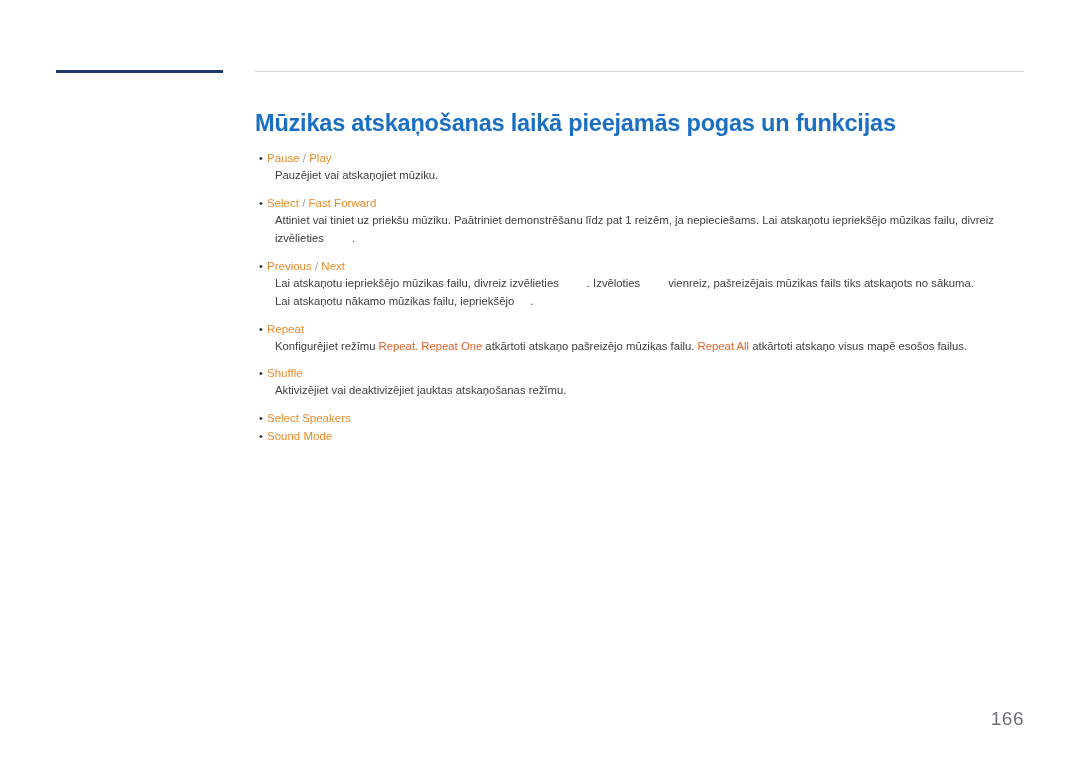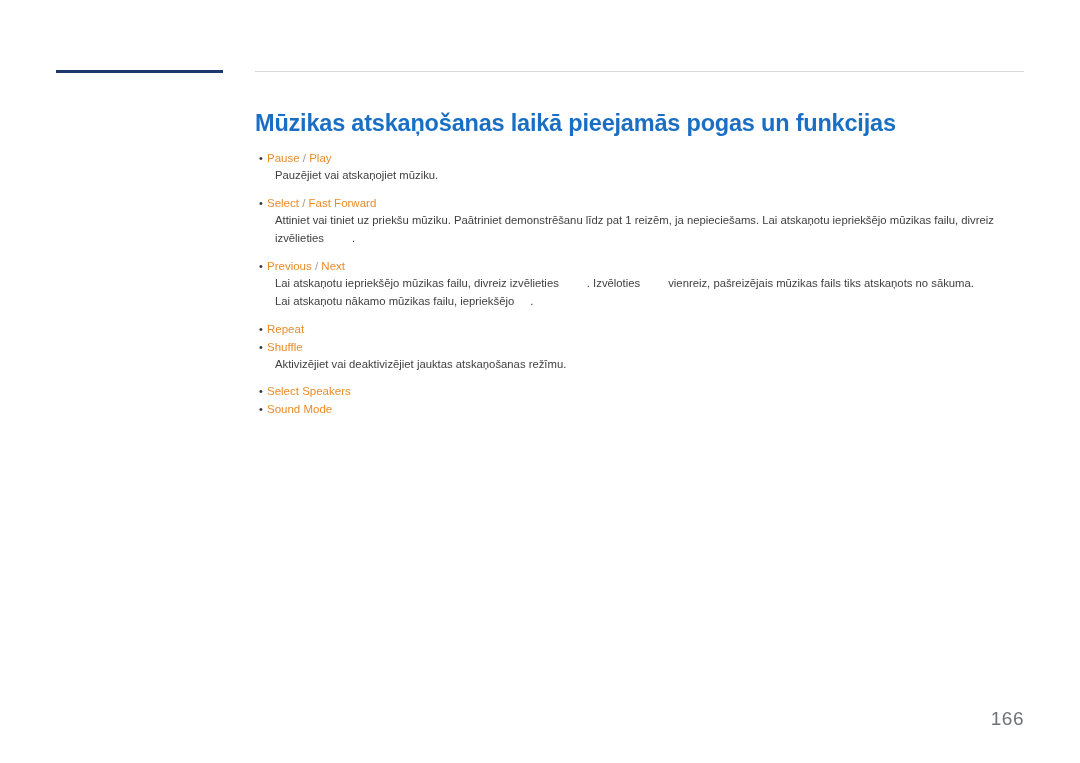--- a/index.html
+++ b/index.html
@@ -146,20 +146,21 @@
           <span class="bullet-label"><span>Previous</span><span class="sep"> / </span><span>Next</span></span>
         </div>
         <div class="body-text gap-group"><span>Lai atskaņotu iepriekšējo mūzikas failu, divreiz izvēlieties</span><span class="gap"></span><span>. Izvēloties</span><span class="gap"></span><span>vienreiz, pašreizējais mūzikas fails tiks atskaņots no sākuma.</span></div>
         <div class="body-text"><span>Lai atskaņotu nākamo mūzikas failu, iepriekšējo</span><span class="gap-sm"></span><span>.</span></div>
       </div>
       <div class="item">
         <div class="bullet-row">
           <span class="bullet">•</span>
           <span class="bullet-label">Repeat</span>
         </div>
+        <div class="body-text"><span>Konfigurējiet režīmu </span><span class="hl">Repeat. Repeat One</span><span> atkārtoti atskaņo pašreizējo mūzikas failu. </span><span class="hl">Repeat All</span><span> atkārtoti atskaņo visus mapē esošos failus.</span></div>
       </div>
       <div class="item">
         <div class="bullet-row">
           <span class="bullet">•</span>
           <span class="bullet-label">Shuffle</span>
         </div>
         <div class="body-text"><span>Aktivizējiet vai deaktivizējiet jauktas atskaņošanas režīmu.</span></div>
       </div>
       <div class="item">
         <div class="bullet-row">

